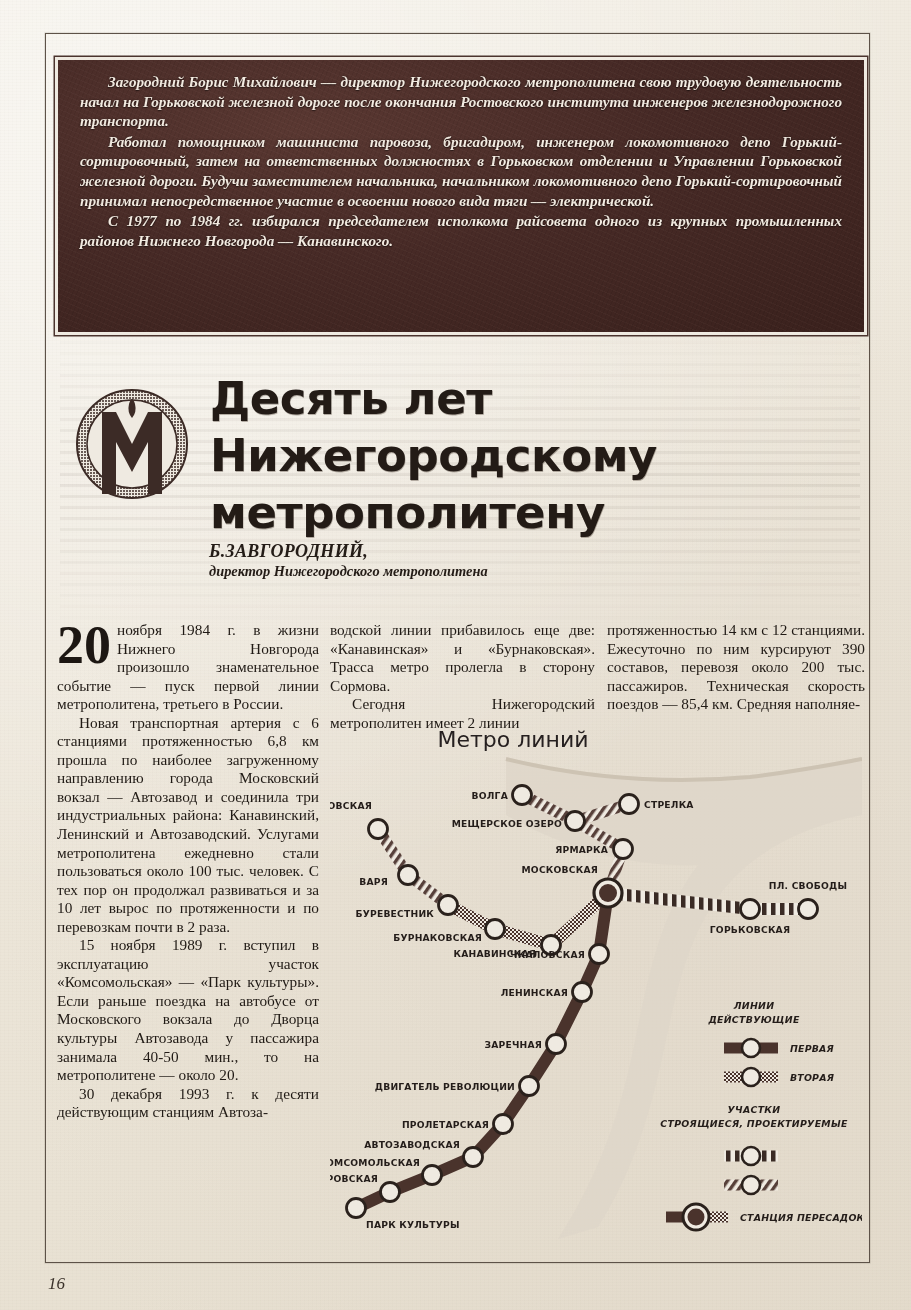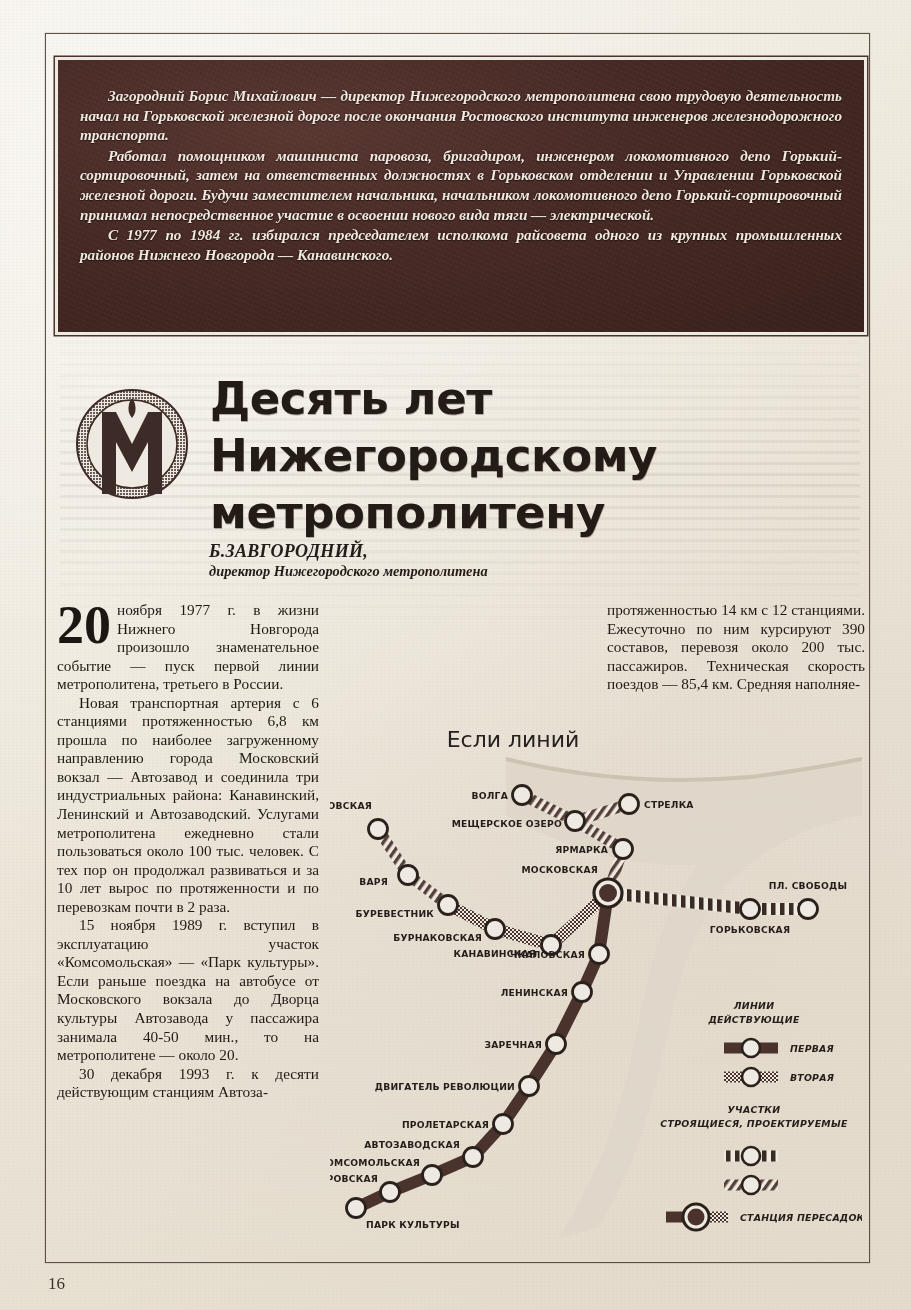--- a/index.html
+++ b/index.html
@@ -27,21 +27,21 @@
   
   #frame{position:absolute;left:45px;top:33px;width:823px;height:1228px;
          border:1.5px solid #5d5248;box-shadow:0 0 0 .5px rgba(90,78,66,.25);}
 
   
   #biobox{position:absolute;left:55px;top:57px;width:806px;height:272px;
           background:
             radial-gradient(ellipse at 30% 25%, #5a3832 0%, #472a26 45%, #3a211d 100%);
           border:3px solid #efeae1;
           box-shadow:0 0 0 1.5px #4b342e;}
-  #biobox .inner{position:absolute;inset:0;padding:26px 22px 0 22px;box-sizing:border-box;}
+  #biobox .inner{position:absolute;inset:0;padding:12px 22px 0 22px;box-sizing:border-box;}
   #biobox p{margin:0 0 1px 0;color:#f4ece2;font-style:italic;font-weight:bold;
             font-family:"Liberation Serif",serif;font-size:15.2px;line-height:19.6px;
             text-indent:28px;text-align:justify;
             text-shadow:0 0 2px rgba(0,0,0,.55), 0 1px 1px rgba(0,0,0,.4);}
   #biobox .spk{position:absolute;inset:0;pointer-events:none;opacity:.5;
         background-image:
           repeating-linear-gradient(23deg, rgba(255,240,225,.05) 0 1px, rgba(0,0,0,0) 1px 5px),
           repeating-linear-gradient(113deg, rgba(0,0,0,.10) 0 1px, rgba(0,0,0,0) 1px 4px);}
 
   
@@ -58,40 +58,40 @@
   #byline .ro{font-family:"Liberation Serif",serif;font-weight:bold;font-style:italic;
               font-size:14.4px;color:#241c17;margin-top:1px;}
 
   
   .col{position:absolute;top:601px;font-family:"Liberation Serif",serif;
        font-size:15.3px;line-height:18.55px;text-align:justify;color:#201a15;}
   #col1{left:57px;width:262px;height:655px;}
   #col2{left:330px;width:265px;}
   #col3{left:607px;width:258px;}
   .col p{margin:0;text-indent:22px;}
-  .col p.noind{text-indent:0;}
+  .col p.noind{text-indent:0;margin-top:20px;}
   .dropcap{float:left;font-family:"Liberation Serif",serif;font-weight:bold;
            font-size:54px;line-height:44px;margin:2px 6px -2px 0;color:#1d1713;}
 
   
   #maptitle{position:absolute;left:513px;top:727px;transform:translateX(-50%);
             font-family:"DejaVu Sans",sans-serif;font-size:22px;color:#262020;
             white-space:nowrap;}
   #map{position:absolute;left:330px;top:757px;width:532px;height:482px;}
   #map svg{display:block;}
   .stn{font-family:"DejaVu Sans",sans-serif;font-size:9.2px;font-weight:bold;
        fill:#241d1a;letter-spacing:.2px;}
   .lgd{font-family:"DejaVu Sans",sans-serif;font-size:9.4px;font-weight:bold;
        font-style:italic;fill:#241d1a;letter-spacing:.2px;}
   .lgdh{font-family:"DejaVu Sans",sans-serif;font-size:9.4px;font-weight:bold;
         font-style:italic;fill:#241d1a;letter-spacing:.3px;}
 
   
   #folio{position:absolute;left:48px;top:1274px;font-family:"Liberation Serif",serif;
-         font-size:17px;color:#3a312a;text-align:right;}
+         font-style:italic;font-size:17px;color:#3a312a;text-align:right;}
 </style>
 </head>
 <body>
 
 <div id="page">
   <div id="grain"></div>
   <div id="bleed"></div>
   <div id="frame"></div>
 
   <div id="biobox">
@@ -122,32 +122,36 @@
     <div class="h">Десять лет Нижегородскому</div>
     <div class="h">метрополитену</div>
   </div>
 
   <div id="byline">
     <div class="nm">Б.ЗАВГОРОДНИЙ,</div>
     <div class="ro">директор Нижегородского метрополитена</div>
   </div>
 
   <div class="col" id="col1">
-    <p class="noind"><span class="dropcap">20</span><span>ноября 1977 г. в жизни Нижнего Новгорода произошло знаменательное событие — пуск первой линии метрополитена, третьего в России.</span></p>
+    <p class="noind"><span class="dropcap">20</span><span>ноября 1984 г. в жизни Нижнего Новгорода произошло знаменательное событие — пуск первой линии метрополитена, третьего в России.</span></p>
     <p>Новая транспортная артерия с 6 станциями протяженностью 6,8 км прошла по наиболее загруженному направлению города Московский вокзал — Автозавод и соединила три индустриальных района: Канавинский, Ленинский и Автозаводский. Услугами метрополитена ежедневно стали пользоваться около 100 тыс. человек. С тех пор он продолжал развиваться и за 10 лет вырос по протяженности и по перевозкам почти в 2 раза.</p>
     <p>15 ноября 1989 г. вступил в эксплуатацию участок «Комсомольская» — «Парк культуры». Если раньше поездка на автобусе от Московского вокзала до Дворца культуры Автозавода у пассажира занимала 40-50 мин., то на метрополитене — около 20.</p>
     <p>30 декабря 1993 г. к десяти действующим станциям Автоза-</p>
   </div>
 
+  <div class="col" id="col2">
+    <p class="noind">водской линии прибавилось еще две: «Канавинская» и «Бурнаковская». Трасса метро пролегла в сторону Сормова.</p>
+    <p>Сегодня Нижегородский метрополитен имеет 2 линии</p>
+  </div>
 
   <div class="col" id="col3">
     <p class="noind">протяженностью 14 км с 12 станциями. Ежесуточно по ним курсируют 390 составов, перевозя около 200 тыс. пассажиров. Техническая скорость поездов — 85,4 км. Средняя наполняе-</p>
   </div>
 
-  <div id="maptitle">Если линий</div>
+  <div id="maptitle">Метро линий</div>
 
   <div id="map">
     <svg width="532" height="482" viewBox="0 0 532 482">
       <defs>
         <pattern id="hatch2" width="7" height="7" patternUnits="userSpaceOnUse" patternTransform="rotate(35)">
           <rect width="7" height="7" fill="#efeae1"></rect>
           <rect width="3.4" height="7" fill="#57403a"></rect>
         </pattern>
         <pattern id="checkr" width="4" height="4" patternUnits="userSpaceOnUse">
           <rect width="4" height="4" fill="#efeae1"></rect>

